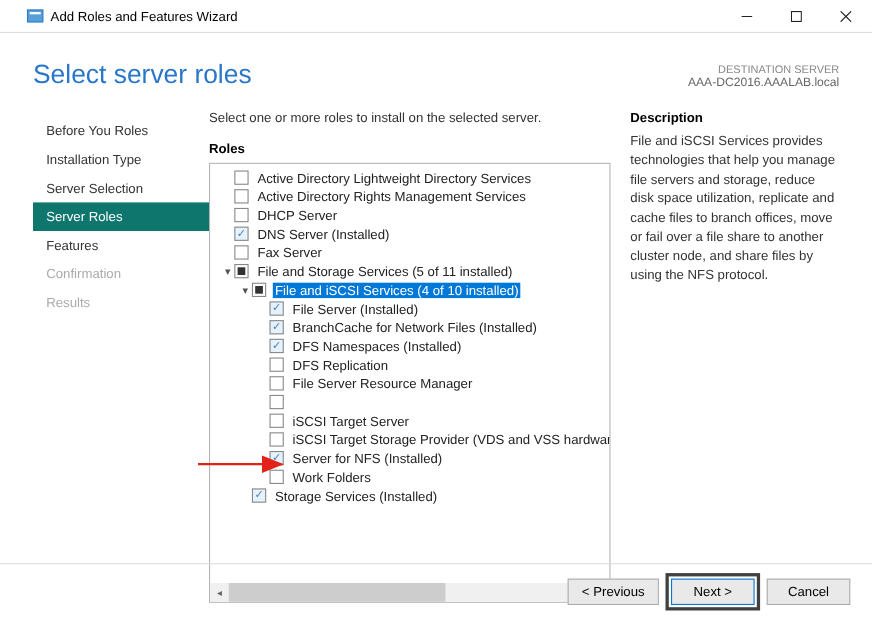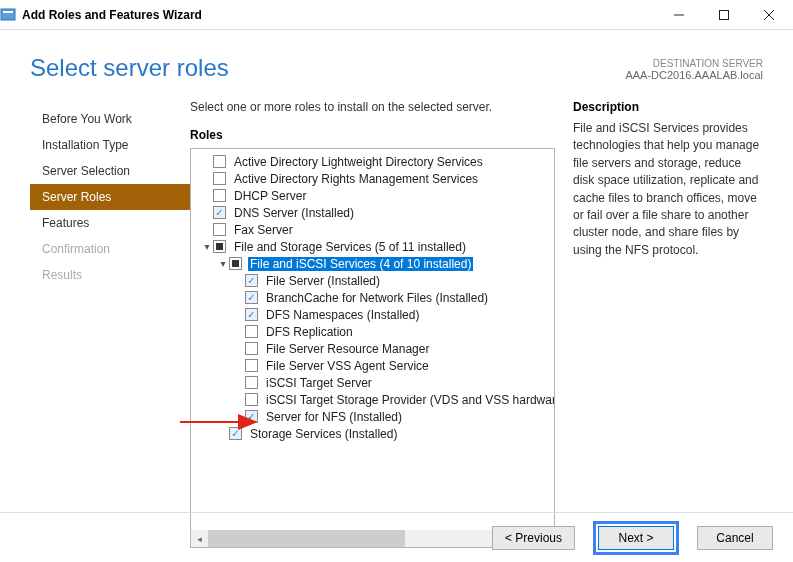--- a/index.html
+++ b/index.html
@@ -1,31 +1,31 @@
 <!DOCTYPE html>
 <html><head>
 <meta charset="utf-8">
 <style>
   * { box-sizing: border-box; margin: 0; padding: 0; font-family: "Segoe UI", Arial, sans-serif; }
   body { background: #fff; width: 793px; height: 562px; overflow: hidden; position: relative; }
-  .titlebar { height: 30px; display: flex; align-items: center; padding: 0 2px 0 0; border-bottom: 1px solid #ddd; font-weight: bold; }
+  .titlebar { height: 30px; display: flex; align-items: center; padding: 0 2px 0 24px; border-bottom: 1px solid #ddd; }
   .titlebar .icon { width: 16px; height: 16px; margin-right: 6px; }
   .titlebar .title { font-size: 12px; flex: 1; }
   .winbtns { display: flex; }
   .winbtn { width: 45px; height: 28px; display: flex; align-items: center; justify-content: center; cursor: default; }
   .winbtn svg { width: 10px; height: 10px; stroke: #222; stroke-width: 1; fill: none; }
   .header { display: flex; padding: 24px 30px 18px 30px; }
   .header-title { font-size: 24px; font-weight: 300; color: #2977c9; flex: 1; }
   .header-right { text-align: right; font-size: 11px; color: #666; margin-top: 4px; }
   .header-right .dst { color: #888; font-size: 10px; }
   .header-right .srv { color: #666; font-size: 11px; }
   .main { display: flex; padding: 0 30px; height: 410px; }
   .nav { width: 160px; padding-top: 6px; }
   .nav-item { font-size: 12px; padding: 6px 10px 6px 12px; color: #333; cursor: pointer; }
-  .nav-item.active { background: #a16207; color: #fff; }
+  .nav-item.active { background: #0f766e; color: #fff; }
   .nav-item.disabled { color: #aaa; }
   .content { flex: 1; display: flex; gap: 18px; }
   .roles-col { flex: 1; min-width: 0; }
   .instruction { font-size: 12px; color: #333; margin-bottom: 14px; }
   .section-label { font-size: 12px; font-weight: 600; margin-bottom: 6px; }
   .tree-box { border: 1px solid #b5b5b5; height: 400px; position: relative; background: #fff; }
   .tree-scroll { position: absolute; top: 0; left: 0; right: 0; bottom: 17px; overflow: hidden; padding: 4px 0; }
   .tree-row { display: flex; align-items: center; font-size: 12px; color: #222; height: 17px; white-space: nowrap; }
   .tree-row .exp { width: 12px; text-align: center; font-size: 10px; color: #555; flex-shrink: 0; cursor: pointer; }
   .tree-row .chk { width: 13px; height: 13px; border: 1px solid #888; margin-right: 6px; flex-shrink: 0; display: flex; align-items: center; justify-content: center; background: #fff; }
@@ -37,24 +37,24 @@
   .tree-row .lbl.sel { background: #0078d7; color: #ffffff; }
   .ind0 { padding-left: 10px; }
   .ind1 { padding-left: 26px; }
   .ind2 { padding-left: 42px; align-items: center; }
   .hscroll { position: absolute; bottom: 0; left: 0; right: 0; height: 17px; background: #f0f0f0; display: flex; align-items: center; }
   .hscroll .sbtn { width: 17px; height: 17px; background: #f0f0f0; display:flex; align-items:center; justify-content:center; font-size: 9px; color:#666;}
   .hscroll .track { flex: 1; height: 17px; background: #f0f0f0; position: relative; }
   .hscroll .thumb { position: absolute; left: 0; top: 0; width: 60%; height: 100%; background: #cdcdcd; }
   .desc-col { width: 190px; }
   .desc-text { font-size: 12px; color: #333; line-height: 1.45; margin-top: 4px; }
-  .footer { position: absolute; bottom: 0; left: 0; right: 0; height: 50px; border-top: 1px solid #ddd; display: flex; align-items: center; justify-content: flex-end; padding: 0 20px; gap: 18px; }
+  .footer { position: absolute; bottom: 0; left: 0; right: 0; height: 50px; border-top: 1px solid #ddd; display: flex; align-items: center; justify-content: flex-end; padding: 0 20px; gap: 6px; }
   .btn { min-width: 76px; height: 24px; font-size: 12px; background: #e9e9e9; border: 1px solid #adadad; padding: 0 12px; cursor: pointer; }
   .btn.disabled { color: #a0a0a0; background: #f4f4f4; border-color: #d0d0d0; }
-  .btn-hi { border: 3px solid #3b82f6; padding: 2px; }
+  .btn-hi { border: 3px solid #404040; padding: 2px; }
   .btn-hi .btn { border: 1px solid #0078d7; }
   .arrow-annot { position: absolute; left: 178px; top: 412px; pointer-events: none; }
 </style>
 </head>
 <body>
 
 <div class="titlebar">
   <span class="icon">
     <svg viewBox="0 0 16 16">
         <rect x="1" y="2" width="14" height="11" fill="#5aa0d8" stroke="#2977c9"></rect>
@@ -85,21 +85,21 @@
 <div class="header">
   <div class="header-title">Select server roles</div>
   <div class="header-right">
     <div class="dst">DESTINATION SERVER</div>
     <div class="srv">AAA-DC2016.AAALAB.local</div>
   </div>
 </div>
 
 <div class="main">
   <div class="nav" id="nav">
-      <div class="nav-item">Before You Work</div>
+      <div class="nav-item">Before You Roles</div>
       <div class="nav-item">Installation Type</div>
       <div class="nav-item">Server Selection</div>
       <div class="nav-item active">Server Roles</div>
       <div class="nav-item">Features</div>
       <div class="nav-item disabled">Confirmation</div>
       <div class="nav-item disabled">Results</div>
     </div>
   <div class="content">
     <div class="roles-col">
       <div class="instruction">Select one or more roles to install on the selected server.</div>
@@ -162,36 +162,40 @@
               <span class="lbl">DFS Replication</span>
             </div>
             <div class="tree-row ind2">
               <span class="exp"></span>
               <span class="chk"></span>
               <span class="lbl">File Server Resource Manager</span>
             </div>
             <div class="tree-row ind2">
               <span class="exp"></span>
               <span class="chk"></span>
-              <span class="lbl">File Server VSS Agent Service</span>
             </div>
             <div class="tree-row ind2">
               <span class="exp"></span>
               <span class="chk"></span>
               <span class="lbl">iSCSI Target Server</span>
             </div>
             <div class="tree-row ind2">
               <span class="exp"></span>
               <span class="chk"></span>
               <span class="lbl">iSCSI Target Storage Provider (VDS and VSS hardware providers)</span>
             </div>
             <div class="tree-row ind2">
               <span class="exp"></span>
               <span class="chk checked"></span>
               <span class="lbl">Server for NFS (Installed)</span>
+            </div>
+            <div class="tree-row ind2">
+              <span class="exp"></span>
+              <span class="chk"></span>
+              <span class="lbl">Work Folders</span>
             </div>
             <div class="tree-row ind1">
               <span class="exp"></span>
               <span class="chk checked"></span>
               <span class="lbl">Storage Services (Installed)</span>
             </div>
           </div>
         <div class="hscroll">
           <div class="sbtn">◂</div>
           <div class="track">

